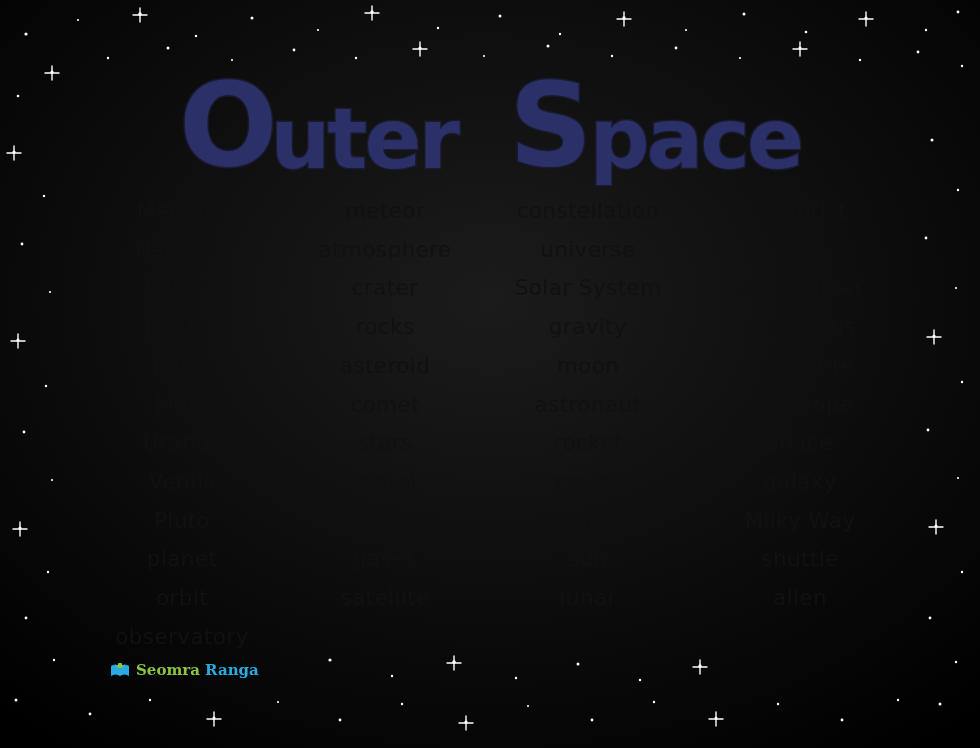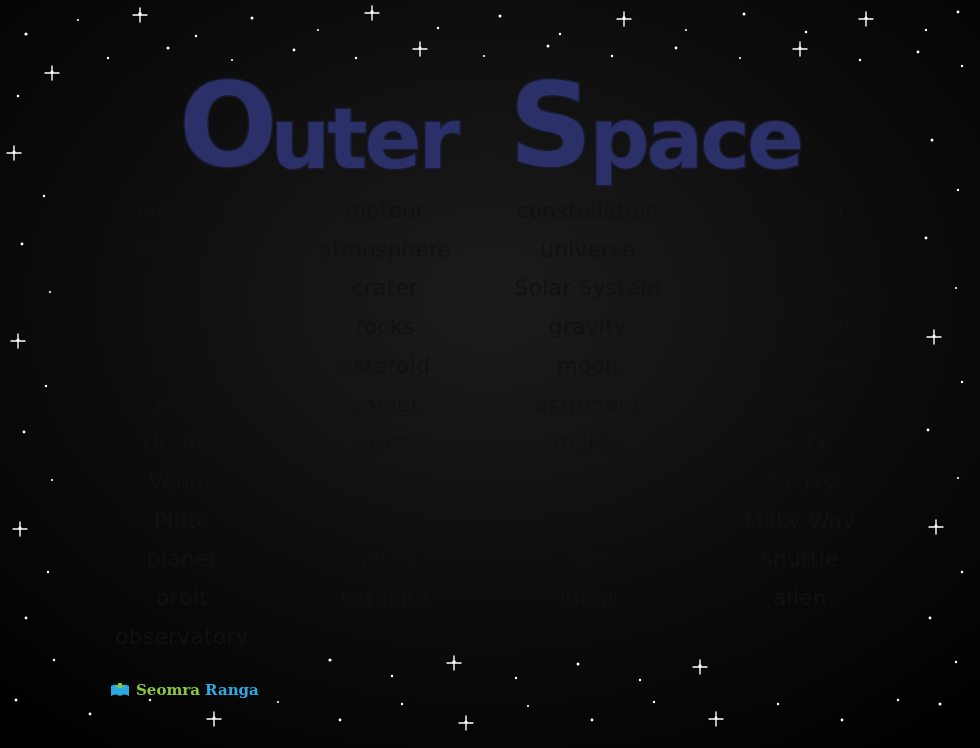--- a/index.html
+++ b/index.html
@@ -67,21 +67,20 @@
     color:#111111;
     white-space:nowrap;
     letter-spacing:0.4px;
     text-align:center;
   }
   
   #logo{
     position:absolute;left:110px;top:661px;
     display:flex;align-items:center;gap:6px;
     z-index:5;
-    margin-top:20px;
   }
   #logo .book{
     width:20px;height:16px;position:relative;display:block;
   }
   #logo .logo-text{
     font-family:"DejaVu Serif", serif;
     font-size:15px;font-weight:bold;letter-spacing:0px;
   }
   .lg-green{color:#8cc63f;}
   .lg-blue{color:#29abe2;}

